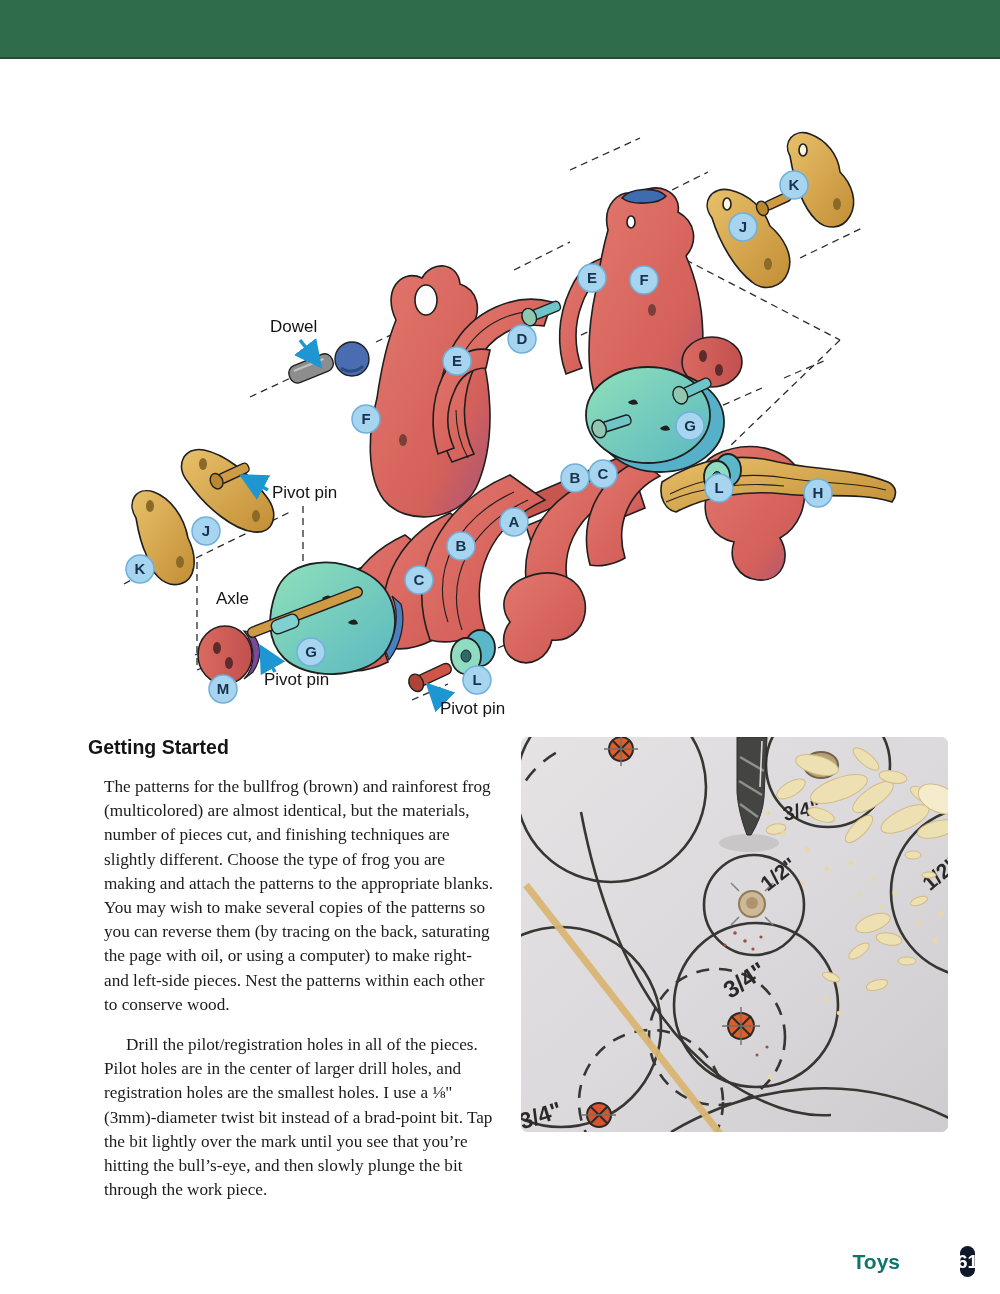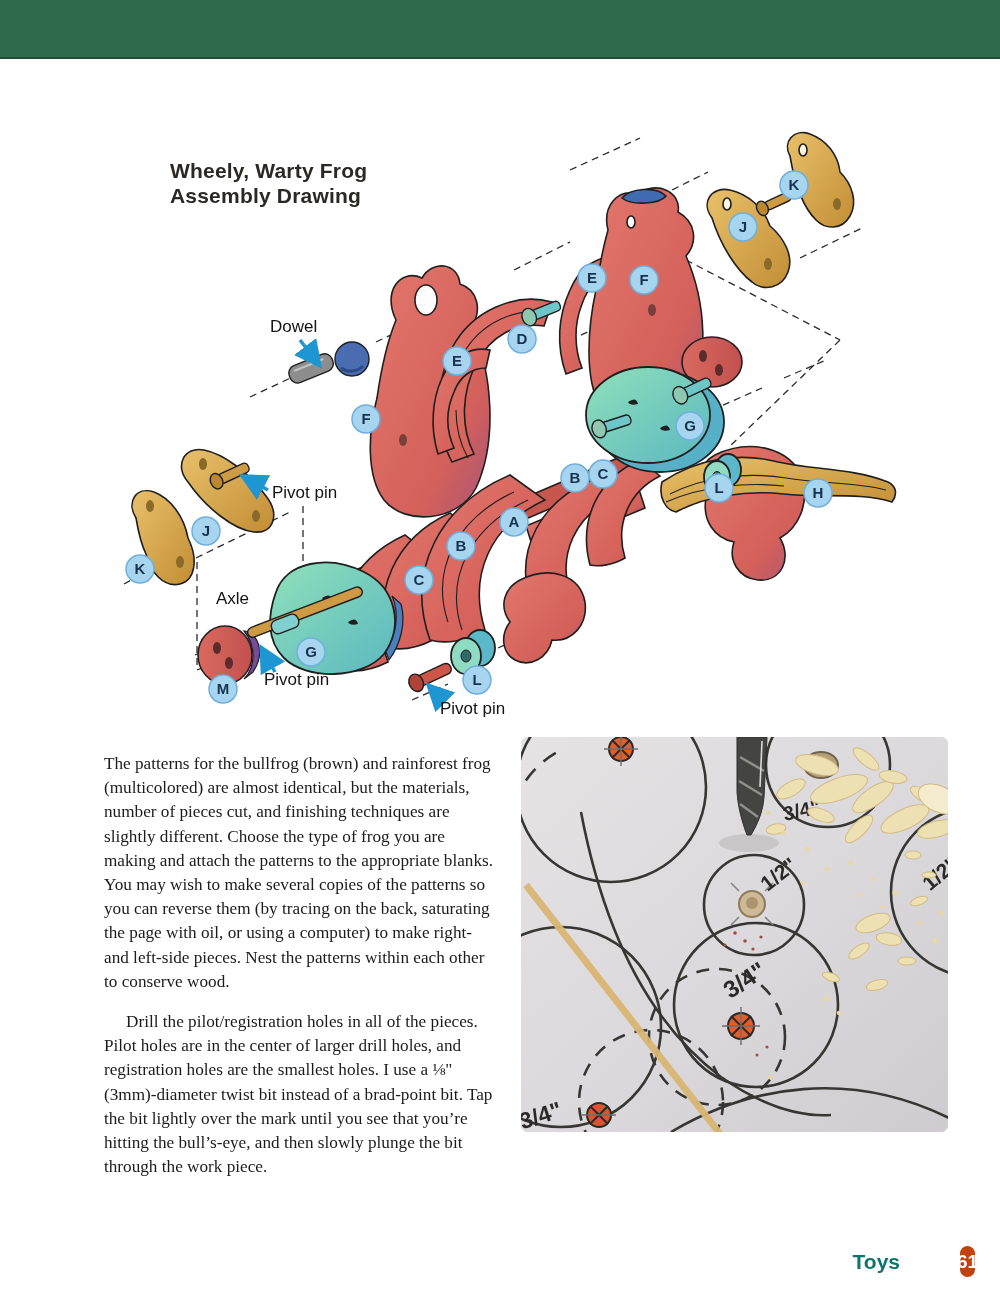--- a/index.html
+++ b/index.html
@@ -13,41 +13,37 @@
   .content-text{position:absolute;left:88px;top:736px;width:424px;color:#1b1b1b;}
   .content-text h2{margin:0 0 5px 0;font-size:19.5px;font-weight:bold;color:#141414;
                    font-family:"Liberation Sans",sans-serif;}
   .content-text p{margin:16px;font-family:"Liberation Serif",serif;font-size:17.2px;
                   line-height:24.2px;}
   .content-text p.indent{text-indent:22px;}
   .photo{position:absolute;left:521px;top:737px;width:427px;height:395px;border-radius:7px;
          overflow:hidden;background:#d8d5d8;}
   .footer-label{position:absolute;top:1250px;right:100px;font-size:21px;font-weight:bold;
                 color:#0f766e;}
-  .page-badge{position:absolute;top:1246px;right:25px;width:15px;height:31px;background:#c2410c;
+  .page-badge{position:absolute;top:1246px;right:25px;width:15px;height:31px;background:#0f172a;
               border-radius:9px;color:#ffffff;font-size:19px;font-weight:bold;display:flex;
               align-items:center;justify-content:center;}
   svg text.partletter{font-family:"Liberation Sans",sans-serif;font-size:15px;font-weight:bold;
               fill:#17324f;text-anchor:middle;}
   svg text.anno{font-family:"Liberation Sans",sans-serif;font-size:17px;fill:#141414;}
   svg text.photolabel{font-family:"Liberation Sans",sans-serif;font-weight:bold;fill:#201e1c;
               text-anchor:middle;}
 </style>
 </head>
 <body>
 
 <div class="page">
 
   <div class="topbar"></div>
 
   <div class="drawing-wrap">
-    <div class="drawing-title">
-      <div>Wheely, Warty Frog</div>
-      <div>Assembly Drawing</div>
-    </div>
 
     <svg width="800" height="625" viewBox="0 0 800 625">
       <defs>
         <linearGradient id="gradRed" x1="0" y1="0" x2="1" y2="1">
           <stop offset="0" stop-color="#e2776c"></stop>
             <stop offset="0.7" stop-color="#d4605a"></stop>
           <stop offset="1" stop-color="#a85578"></stop>
         </linearGradient>
         <linearGradient id="gradRed2" x1="0" y1="0" x2="1" y2="0">
           <stop offset="0" stop-color="#da6a60"></stop>
@@ -305,20 +301,21 @@
           </g>
         <g>
             <circle cx="377" cy="570" r="14" fill="#a7d5ef" stroke="#6fb0dc" stroke-width="1.5"></circle>
             <text class="partletter" x="377" y="575">L</text>
           </g>
       </g>
     </svg>
   </div>
 
   <div class="content-text">
+    <h2>Getting Started</h2>
     <p>The patterns for the bullfrog (brown) and rainforest frog (multicolored) are almost identical, but the materials, number of pieces cut, and finishing techniques are slightly different. Choose the type of frog you are making and attach the patterns to the appropriate blanks. You may wish to make several copies of the patterns so you can reverse them (by tracing on the back, saturating the page with oil, or using a computer) to make right- and left-side pieces. Nest the patterns within each other to conserve wood.</p>
     <p class="indent">Drill the pilot/registration holes in all of the pieces. Pilot holes are in the center of larger drill holes, and registration holes are the smallest holes. I use a ⅛" (3mm)-diameter twist bit instead of a brad-point bit. Tap the bit lightly over the mark until you see that you’re hitting the bull’s-eye, and then slowly plunge the bit through the work piece.</p>
   </div>
 
   <div class="photo">
     <svg width="427" height="395" viewBox="0 0 427 395">
       <defs>
         <linearGradient id="paper" x1="0" y1="0" x2="1" y2="1">
           <stop offset="0" stop-color="#e5e2e4"></stop>
             <stop offset="0.5" stop-color="#dbd8db"></stop>

